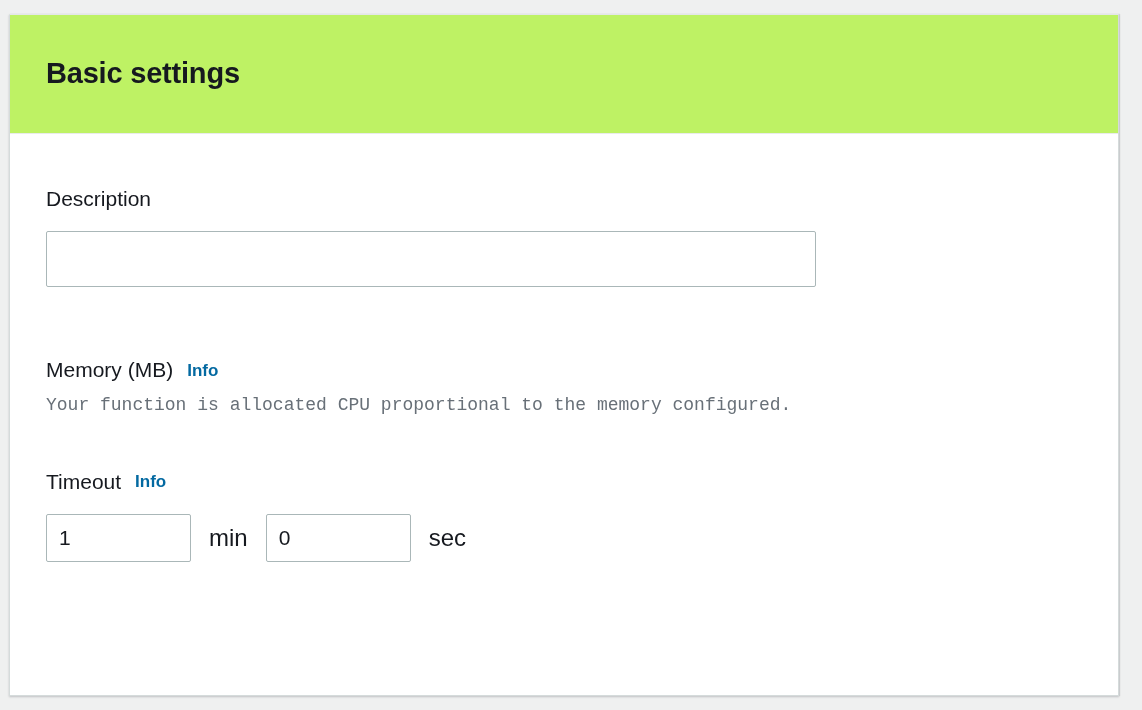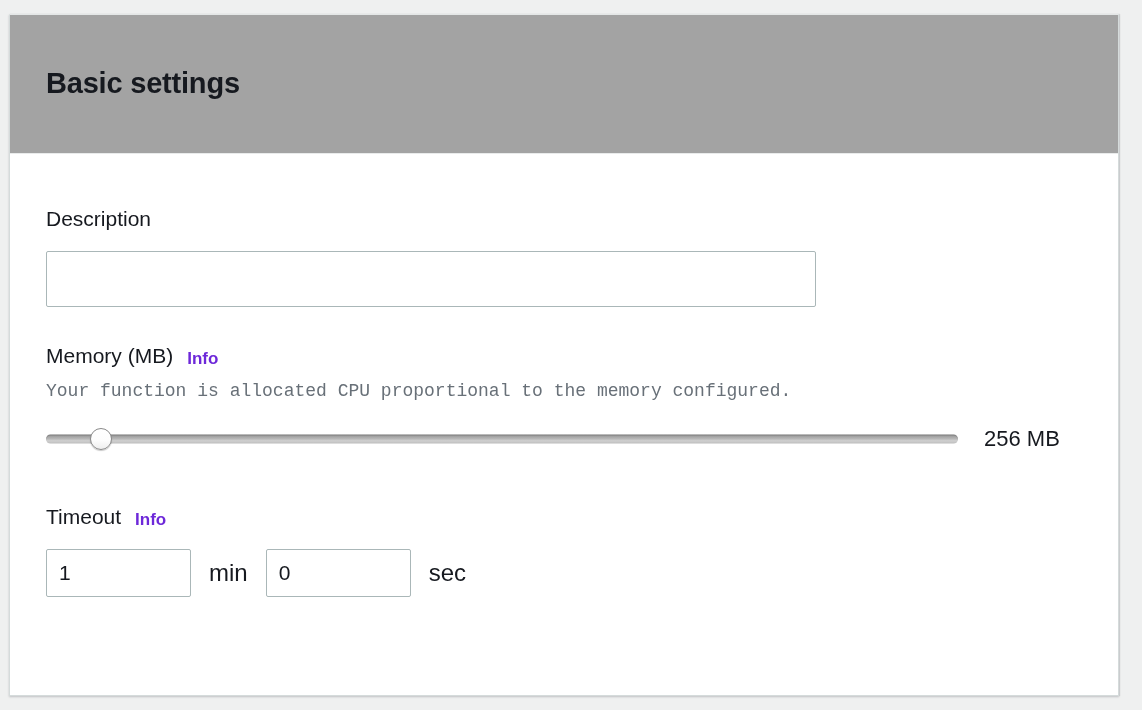--- a/index.html
+++ b/index.html
@@ -24,22 +24,22 @@
     height: 682px;
     background: #ffffff;
     border: 1px solid #d5dbdb;
     border-top-color: #e4e7e7;
     box-sizing: border-box;
     box-shadow: 0 1px 2px 0 rgba(0, 7, 22, 0.18),
                 1px 0 1px 0 rgba(0, 7, 22, 0.10);
   }
 
   .card-header {
-    height: 139px;
-    background: #a3a3a3;
+    height: 119px;
+    background: #bef264;
     border-bottom: 1px solid #e9ebeb;
     box-sizing: border-box;
     display: flex;
     align-items: center;
     padding: 0 36px;
   }
 
   .card-title {
     font-size: 29px;
     font-weight: bold;
@@ -55,27 +55,27 @@
   
   .field {
     margin-bottom: 0;
   }
 
   .field-label {
     font-size: 21px;
     color: #16191f;
     line-height: 1.25;
     display: flex;
-    align-items: flex-end;
+    align-items: center;
   }
 
   .info-link {
     font-size: 17px;
     font-weight: bold;
-    color: #6d28d9;
+    color: #0369a1;
     margin-left: 14px;
     cursor: pointer;
     text-decoration: none;
   }
 
   .field-help {
     font-size: 18px;
     color: #687078;
     line-height: 1.35;
     margin-top: 9px;
@@ -96,21 +96,21 @@
   }
 
   
   .description-row { margin-top: 19px; }
   #description-input {
     width: 770px;
     height: 56px;
   }
 
   
-  .memory-section { margin-top: 36px; }
+  .memory-section { margin-top: 70px; }
 
   .slider-row {
     display: flex;
     align-items: center;
     margin-top: 23px;
   }
 
   .slider-wrap {
     position: relative;
     width: 912px;
@@ -195,27 +195,20 @@
       </div>
     </div>
 
     <div class="field memory-section">
       <div class="field-label">
         <span>Memory (MB)</span>
         <a class="info-link">Info</a>
       </div>
       <div class="field-help">Your function is allocated CPU proportional to the memory configured.</div>
 
-      <div class="slider-row">
-        <div class="slider-wrap">
-          <div class="slider-track"></div>
-          <div class="slider-thumb" id="slider-thumb" style="left: 6%;"></div>
-        </div>
-        <div class="slider-value">256 MB</div>
-      </div>
     </div>
 
     <div class="field timeout-section">
       <div class="field-label">
         <span>Timeout</span>
         <a class="info-link">Info</a>
       </div>
 
       <div class="timeout-row">
         <input class="text-input timeout-input" type="text" value="1" style="">

